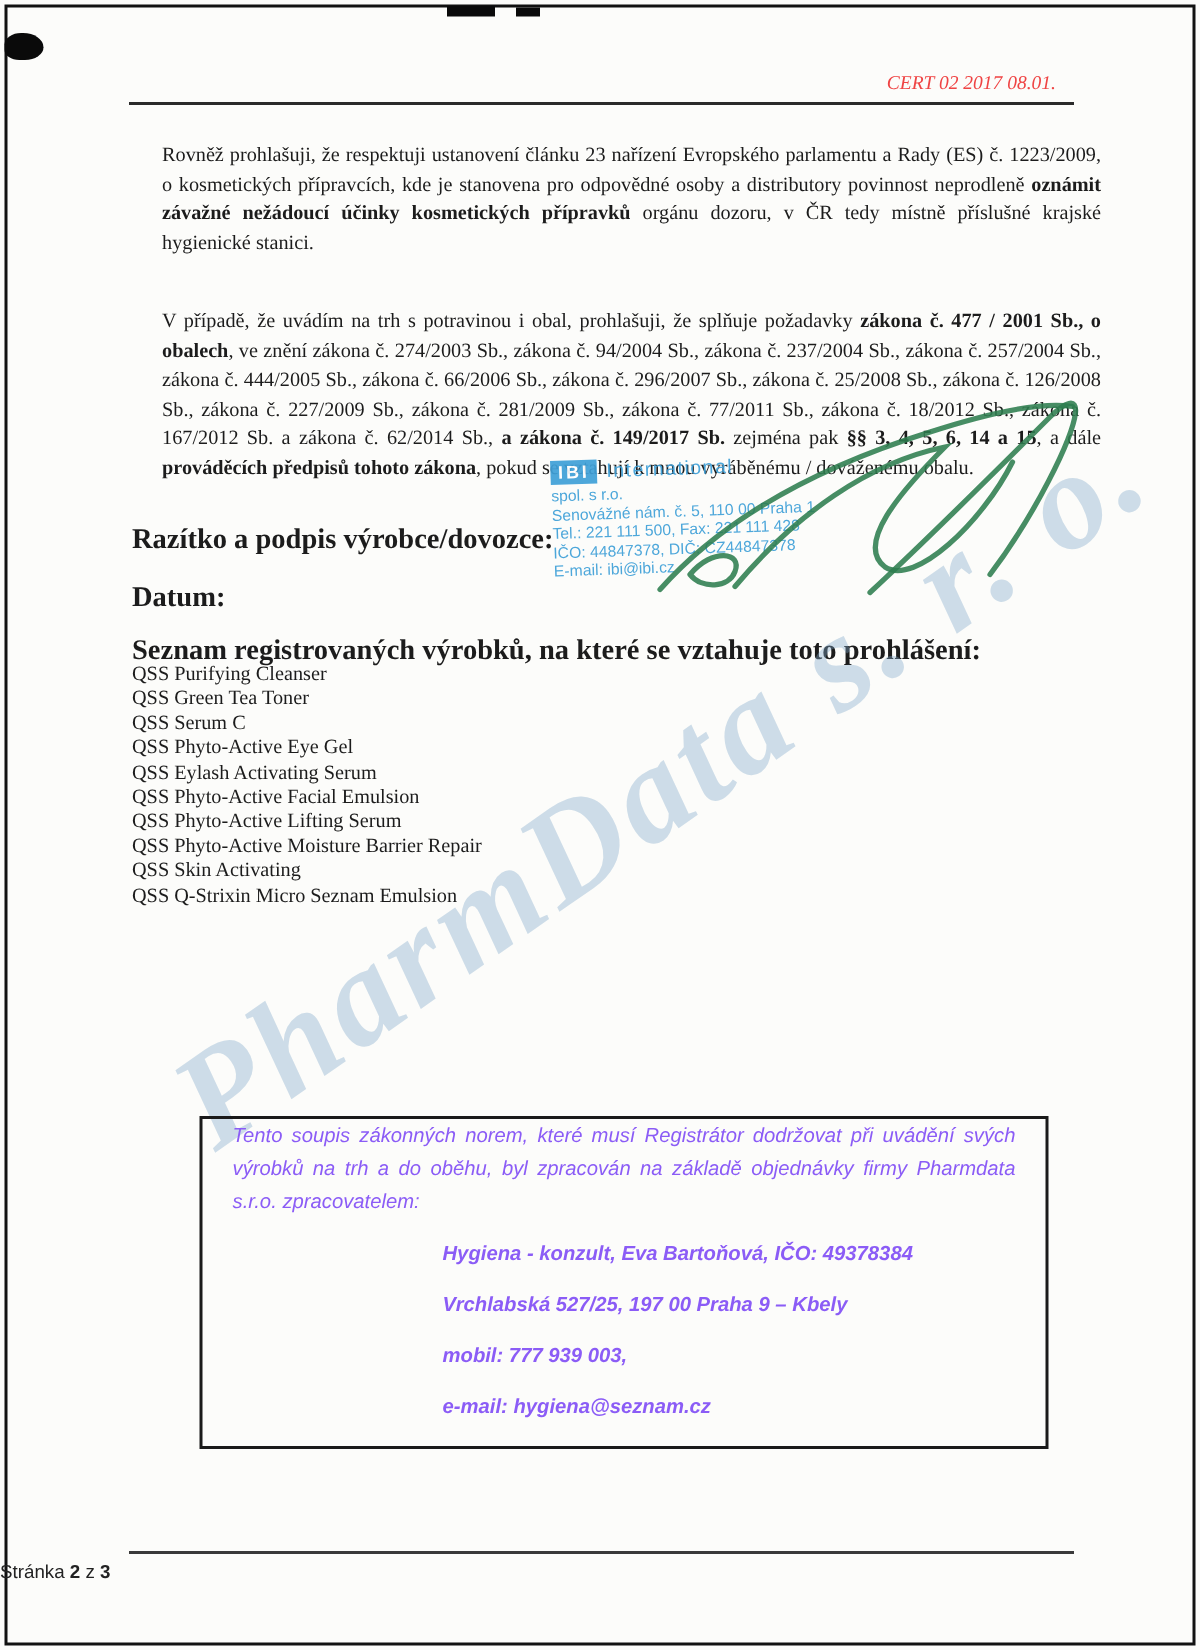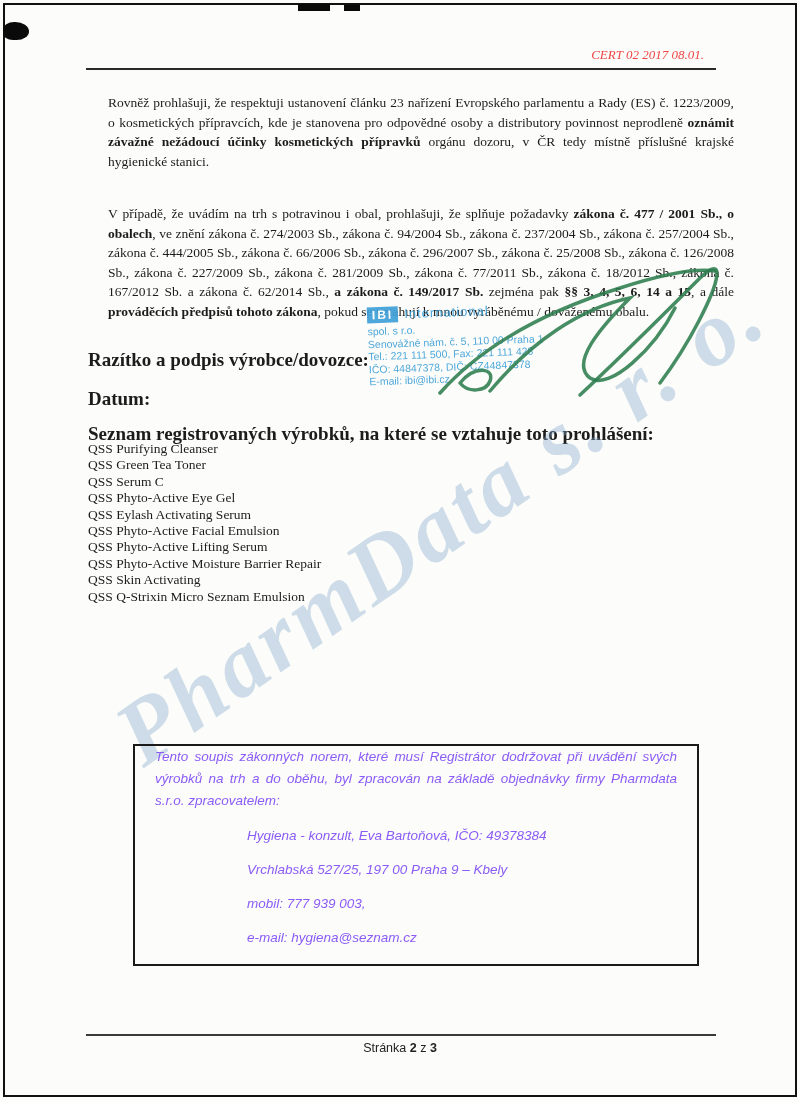--- a/index.html
+++ b/index.html
@@ -68,25 +68,24 @@
   .notice-box {
     position:absolute; left:133px; top:744px; width:566px; min-height:212px;
     border:2px solid #1a1a1a;
     padding:0 20px 16px 20px;
     font-family:"Liberation Sans", sans-serif;
     font-style:italic; font-size:13.5px;
     color:#8b5cf6;
   }
   .notice-intro { line-height:22px; text-align:justify; }
   .notice-contact { margin-left:92px; margin-top:6px; }
-  .notice-contact > div { font-weight:normal; margin-top:13px; line-height:21px; }
+  .notice-contact > div { font-weight:bold; margin-top:13px; line-height:21px;margin-left:48px; }
 
   .footer {
     position:absolute; top:1041px; left:0; width:100%;
-    text-align:center;
     font-family:"Liberation Sans", sans-serif;
     font-size:12.5px; color:#222;
   }
 </style>
 </head>
 <body>
 
 <div class="page">
 
   <div class="scan-border"></div>

